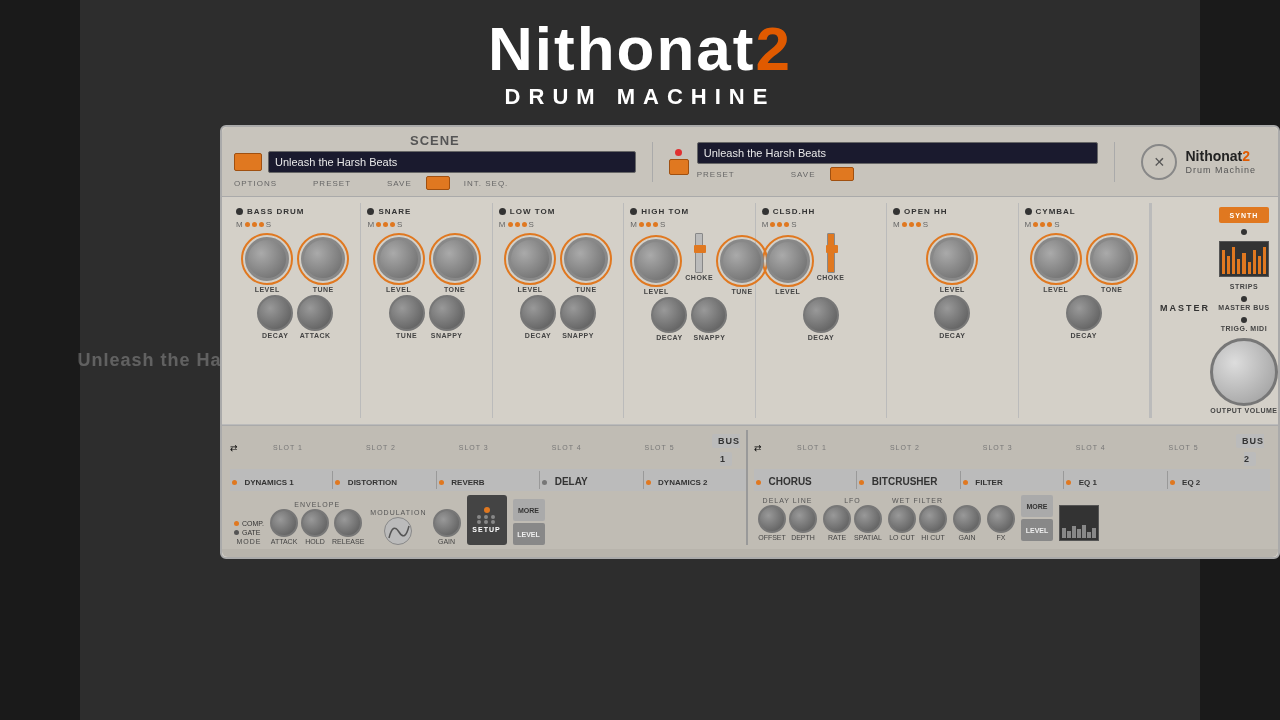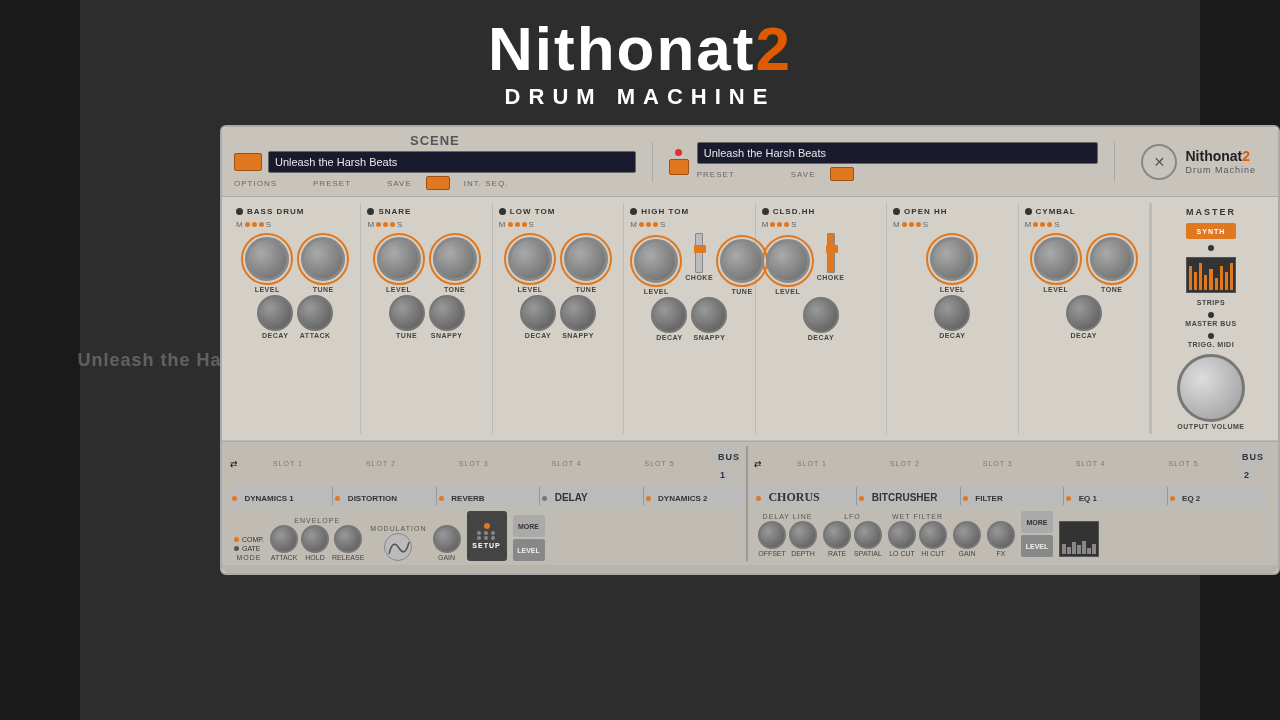--- a/index.html
+++ b/index.html
@@ -275,21 +275,21 @@
       justify-content: center;
       margin-top: 2px;
     }
 
     
     .master-section {
       width: 120px;
       border-left: 2px solid #bbb;
       padding: 4px 8px;
       display: flex;
-      flex-direction: column;
+      flex-direction: row;
       align-items: center;
     }
     .master-label {
       font-size: 9px;
       font-weight: bold;
       color: #333;
       letter-spacing: 2px;
       margin-bottom: 6px;
     }
     .master-btn {
@@ -971,21 +971,21 @@
             <div class="slot-number">SLOT 5</div>
           </div>
           <div style="width:40px;text-align:center;">
             <span class="bus-label">BUS 2</span>
           </div>
         </div>
 
         <div style="display:flex;align-items:center;gap:0;margin-bottom:4px;background:#bbb;padding:2px 0;">
           <div style="flex:1;padding:0 2px;border-right:1px solid #999;">
             <span class="fx-dot orange"></span>
-            <span style="font-size:12px;font-weight:bold;color:#333;font-family:Liberation Serif, serif;">CHORUS</span>
+            <span style="font-size:10px;font-weight:bold;color:#333;">CHORUS</span>
           </div>
           <div style="flex:1;padding:0 2px;border-right:1px solid #999;">
             <span class="fx-dot orange"></span>
             <span style="font-size:10px;font-weight:bold;color:#333;">BITCRUSHER</span>
           </div>
           <div style="flex:1;padding:0 2px;border-right:1px solid #999;">
             <span class="fx-dot orange"></span>
             <span style="font-size:8px;font-weight:bold;color:#333;">FILTER</span>
           </div>
           <div style="flex:1;padding:0 2px;border-right:1px solid #999;">

